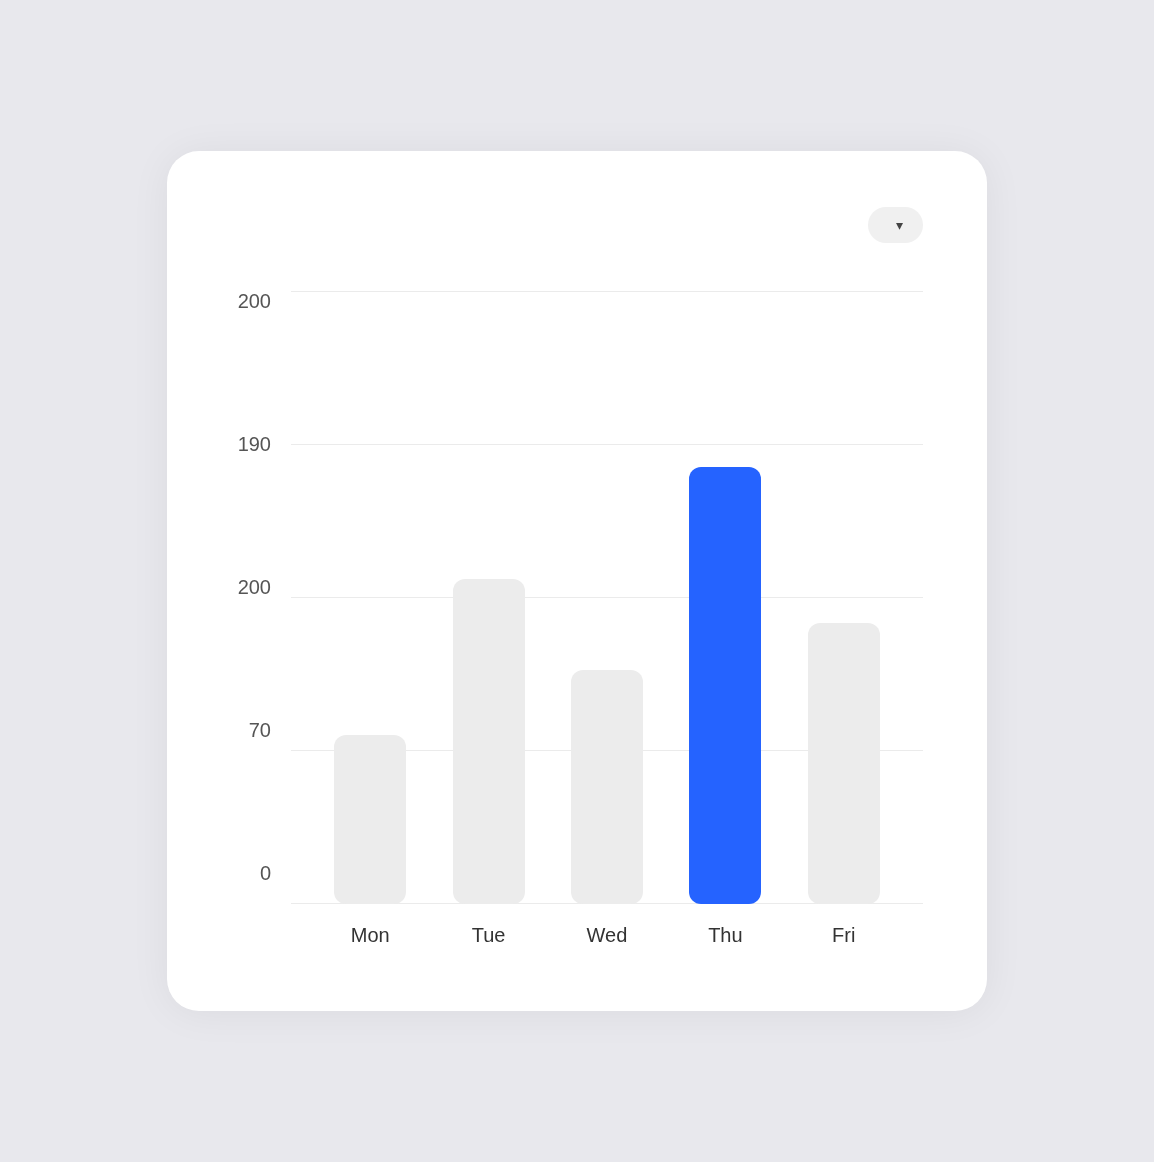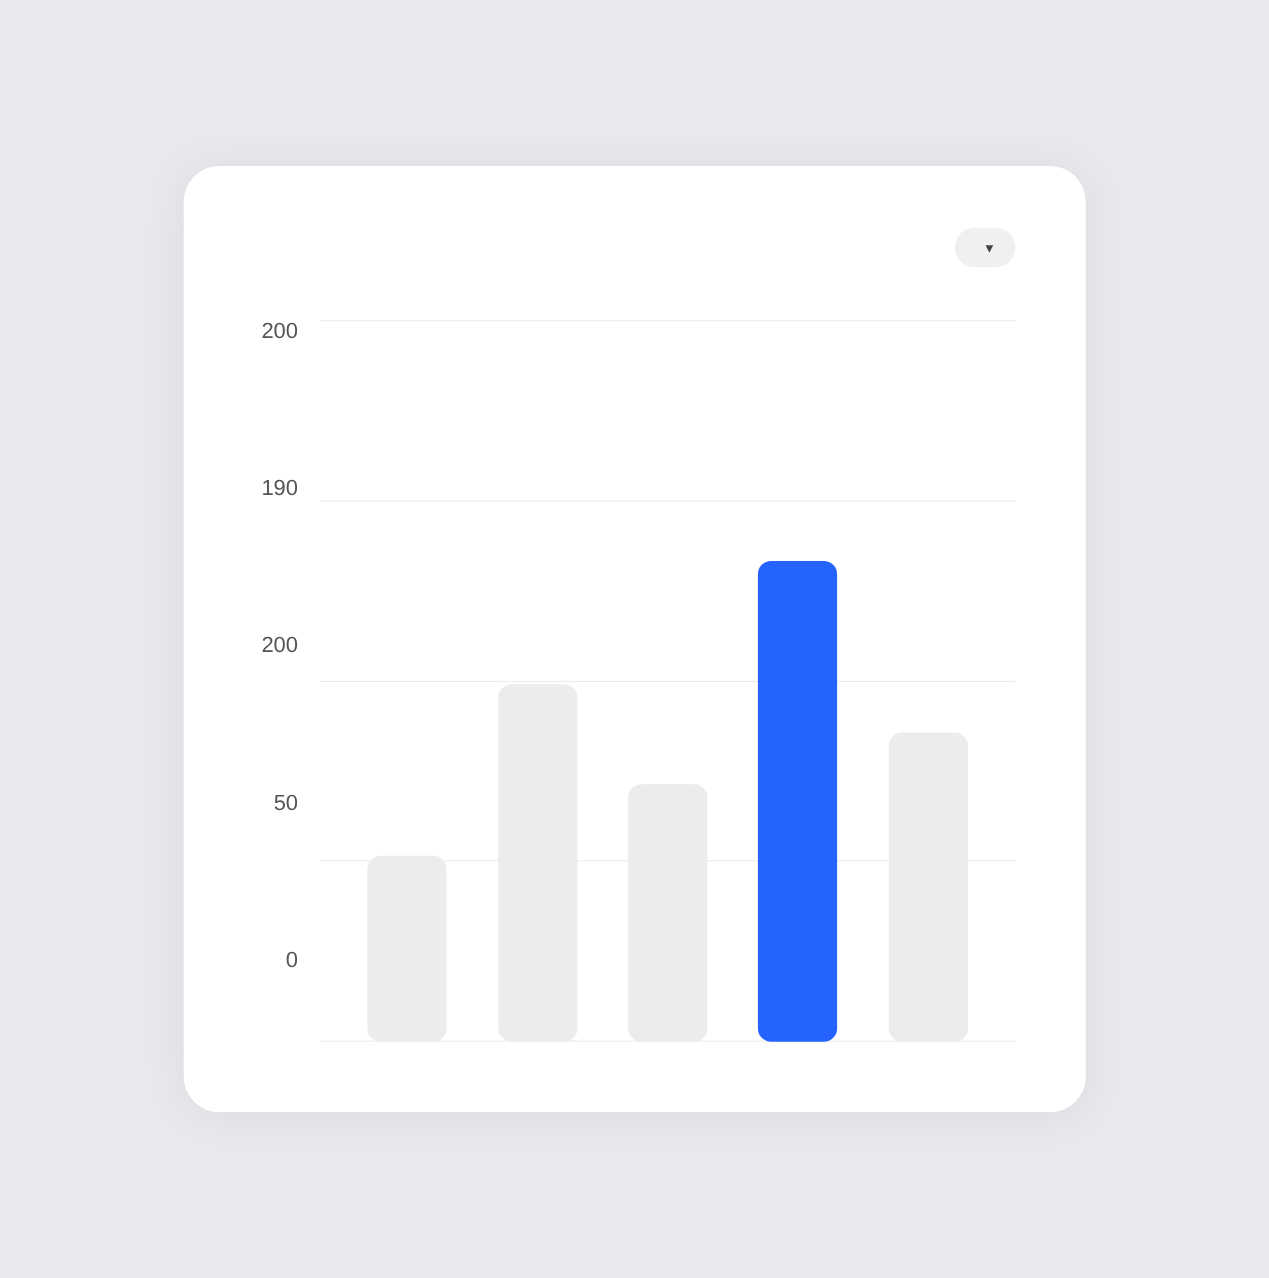--- a/index.html
+++ b/index.html
@@ -177,21 +177,21 @@
       <span class="chevron-down">▾</span>
     </button>
   </div>
 
   <div class="chart-area">
     <div class="y-axis">
 
     <span class="y-label">200</span>
         <span class="y-label">190</span>
         <span class="y-label">200</span>
-        <span class="y-label">50</span>
+        <span class="y-label">70</span>
         <span class="y-label">0</span>
       </div>
     <div class="chart-body">
       <div class="bars-and-grid">
         <div class="grid-lines">
           <div class="grid-line"></div>
           <div class="grid-line"></div>
           <div class="grid-line"></div>
           <div class="grid-line"></div>
           <div class="grid-line"></div>
@@ -208,15 +208,23 @@
               <div class="bar bar-inactive" style="height: 234px;"></div>
             </div>
             <div class="bar-col">
               <div class="bar bar-active" style="height: 437px;"></div>
             </div>
             <div class="bar-col">
               <div class="bar bar-inactive" style="height: 281px;"></div>
             </div>
           </div>
       </div>
+      <div class="x-axis">
+
+      <span class="x-label">Mon</span>
+          <span class="x-label">Tue</span>
+          <span class="x-label">Wed</span>
+          <span class="x-label">Thu</span>
+          <span class="x-label">Fri</span>
+        </div>
     </div>
   </div>
 </div>
 
 </body></html>

